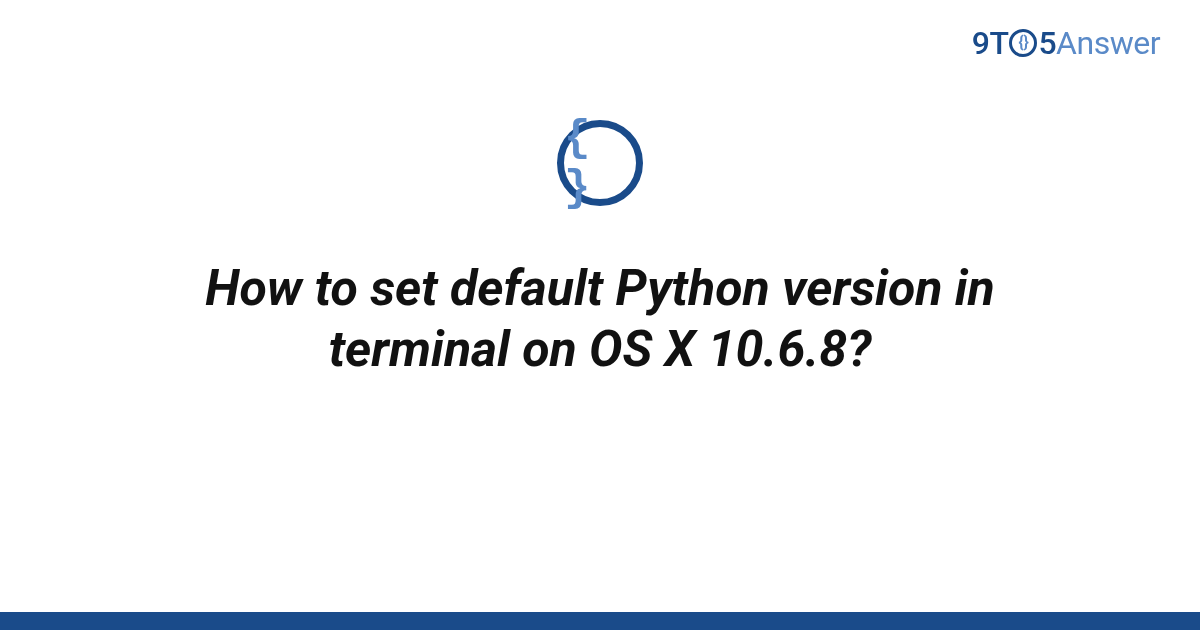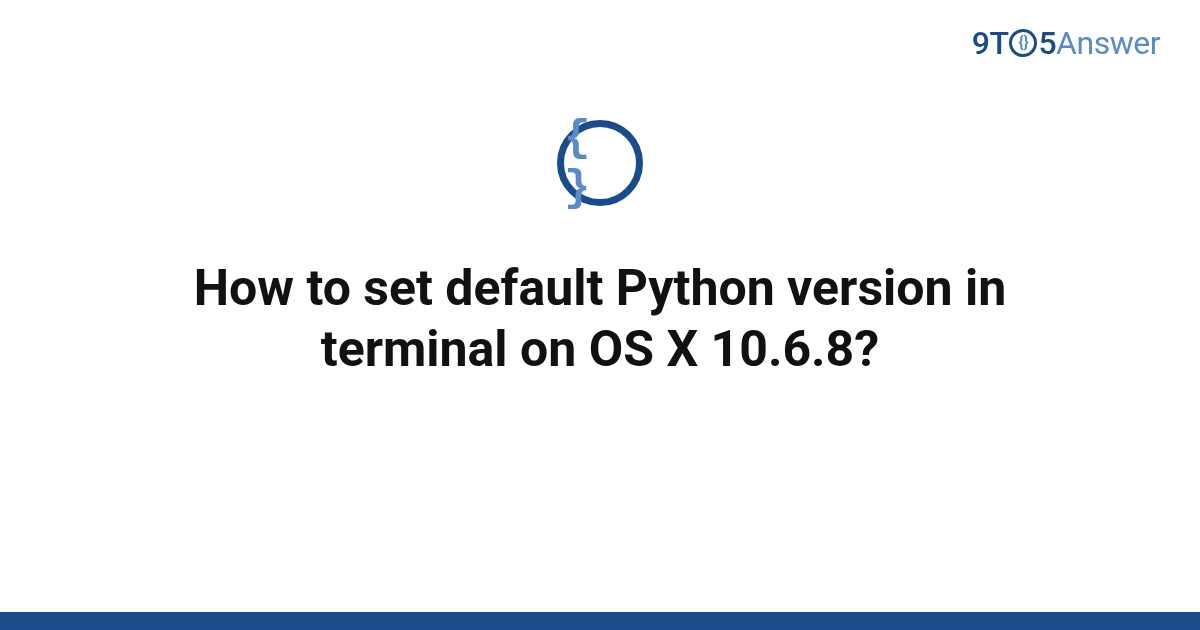--- a/index.html
+++ b/index.html
@@ -74,20 +74,21 @@
       margin-bottom: 52px;
     }
     .title {
       font-size: 50px;
       font-weight: 700;
       color: #111111;
       text-align: center;
       line-height: 1.22;
       max-width: 1020px;
       padding: 0 40px;
+      font-style: italic;
     }
     .footer-bar {
       position: absolute;
       bottom: 0;
       left: 0;
       right: 0;
       height: 18px;
       background: #1a4b8a;
     }
   </style>

